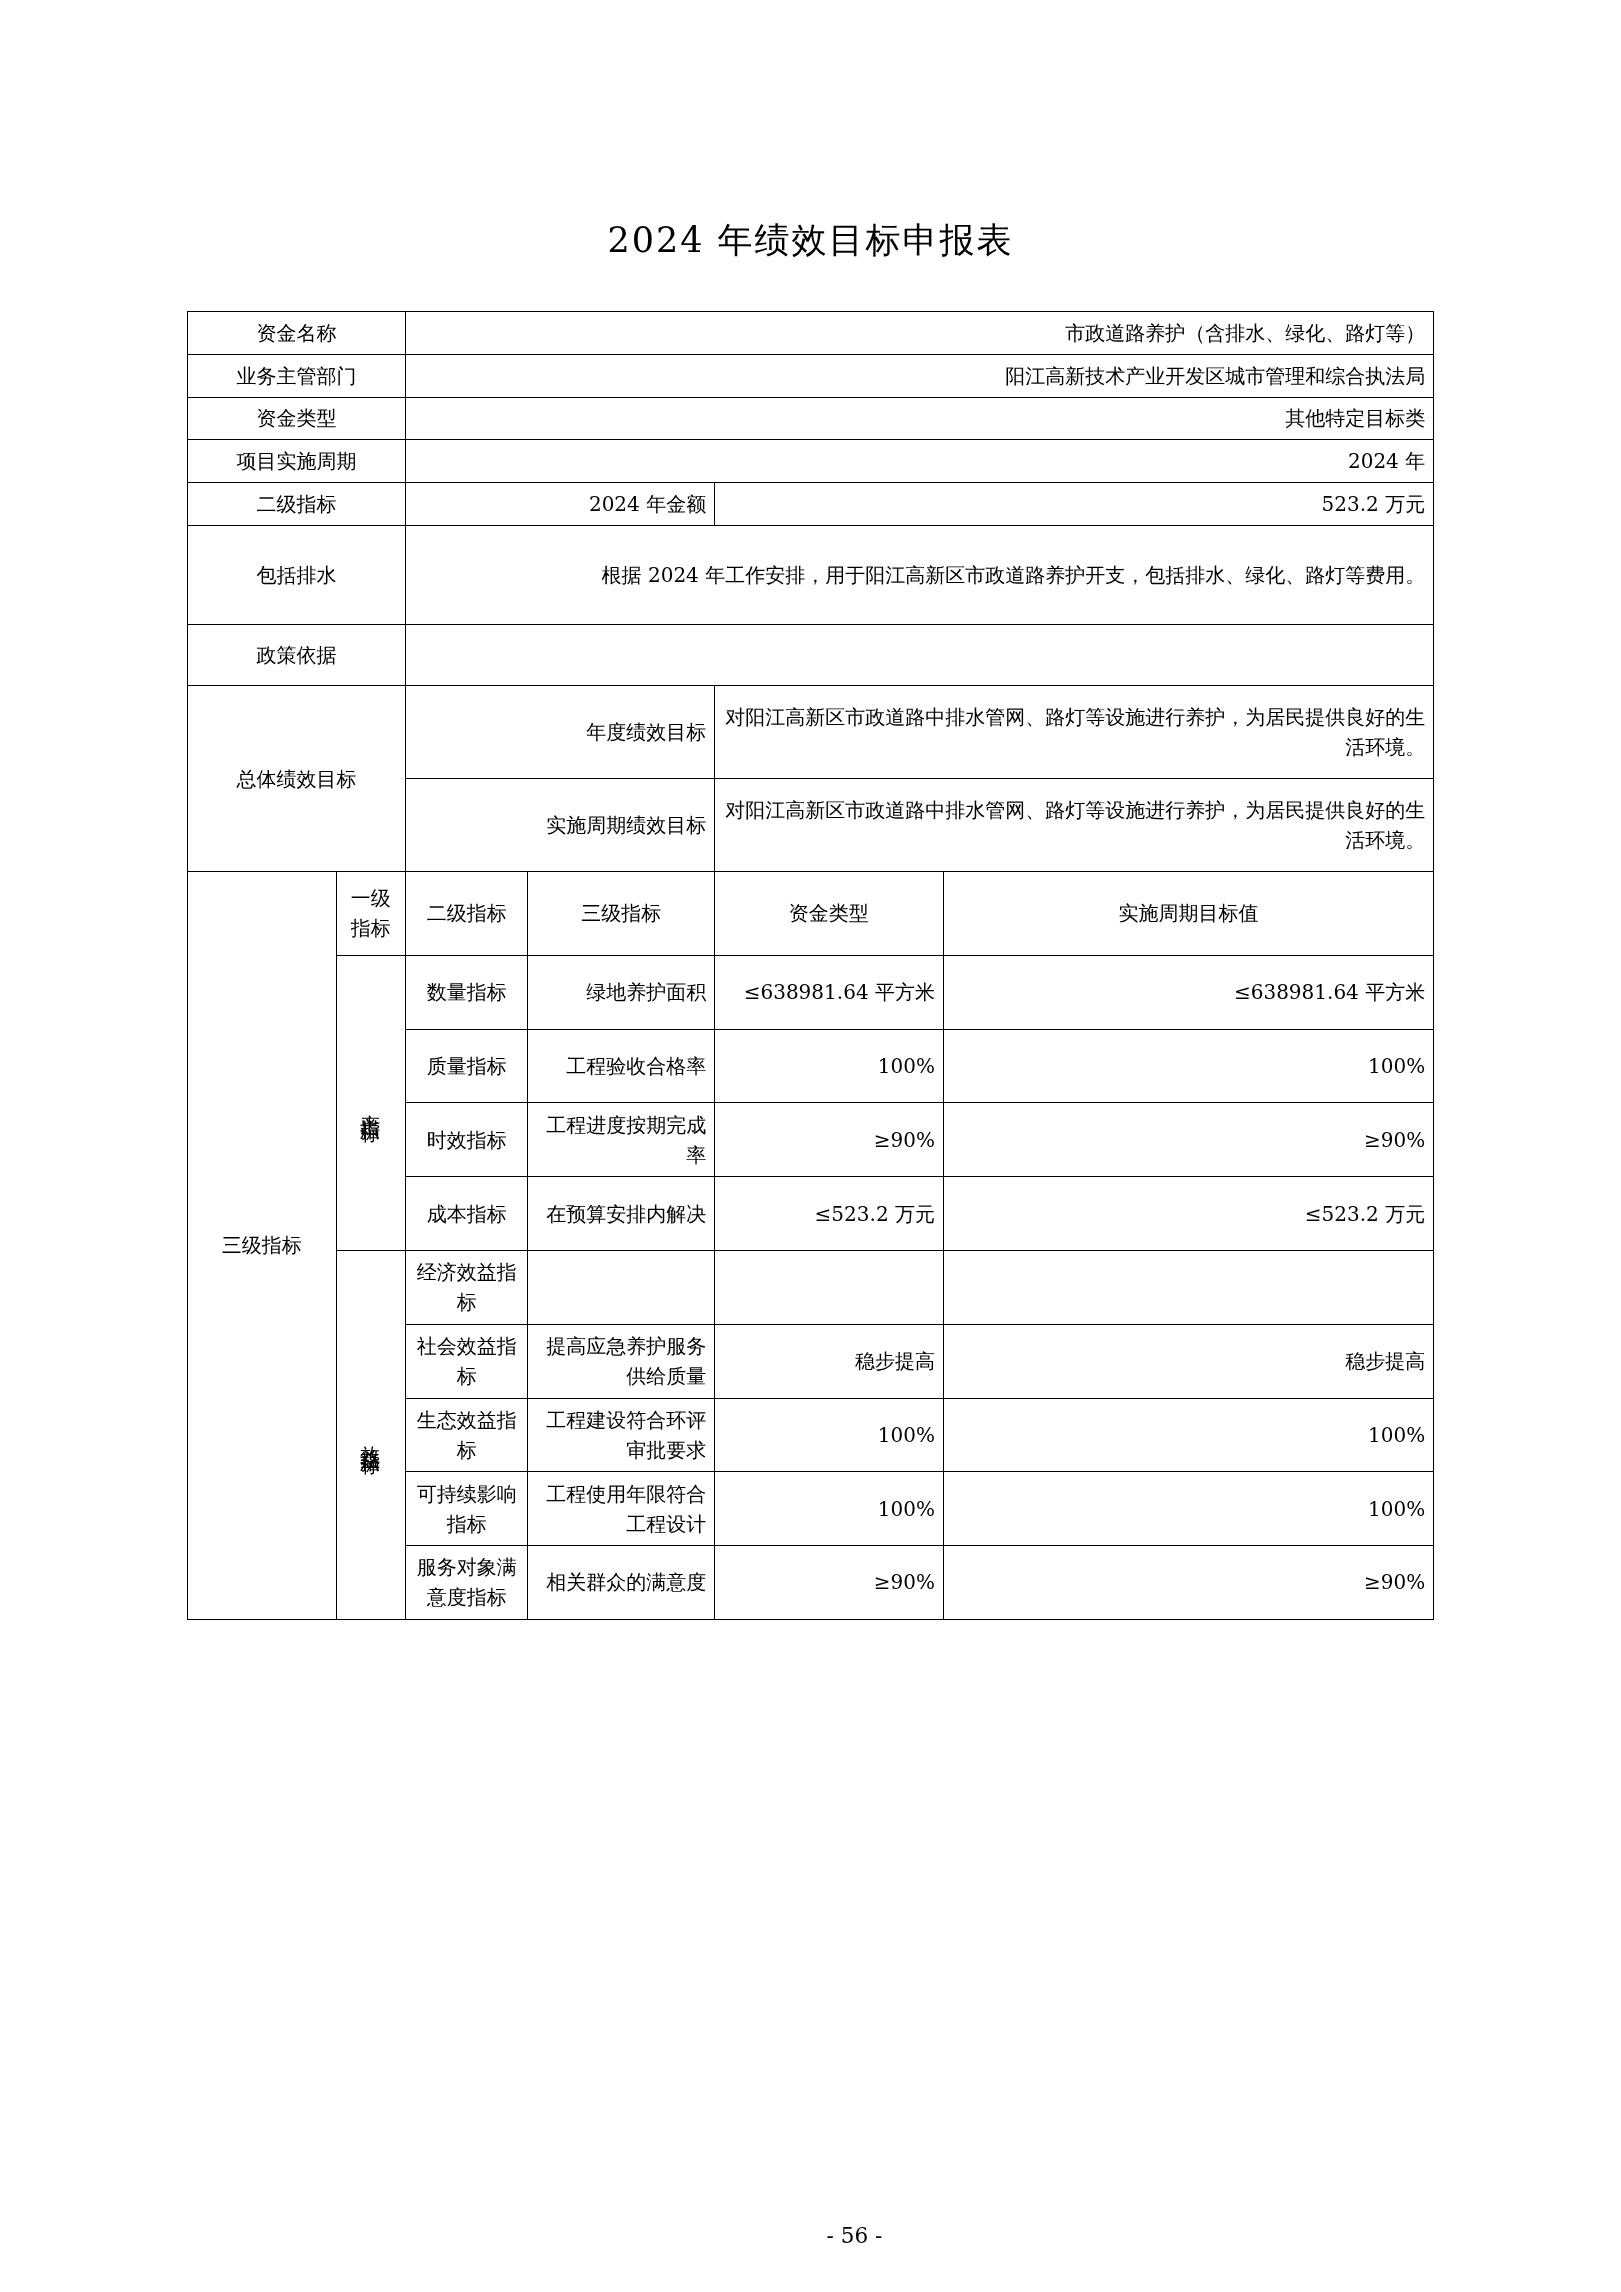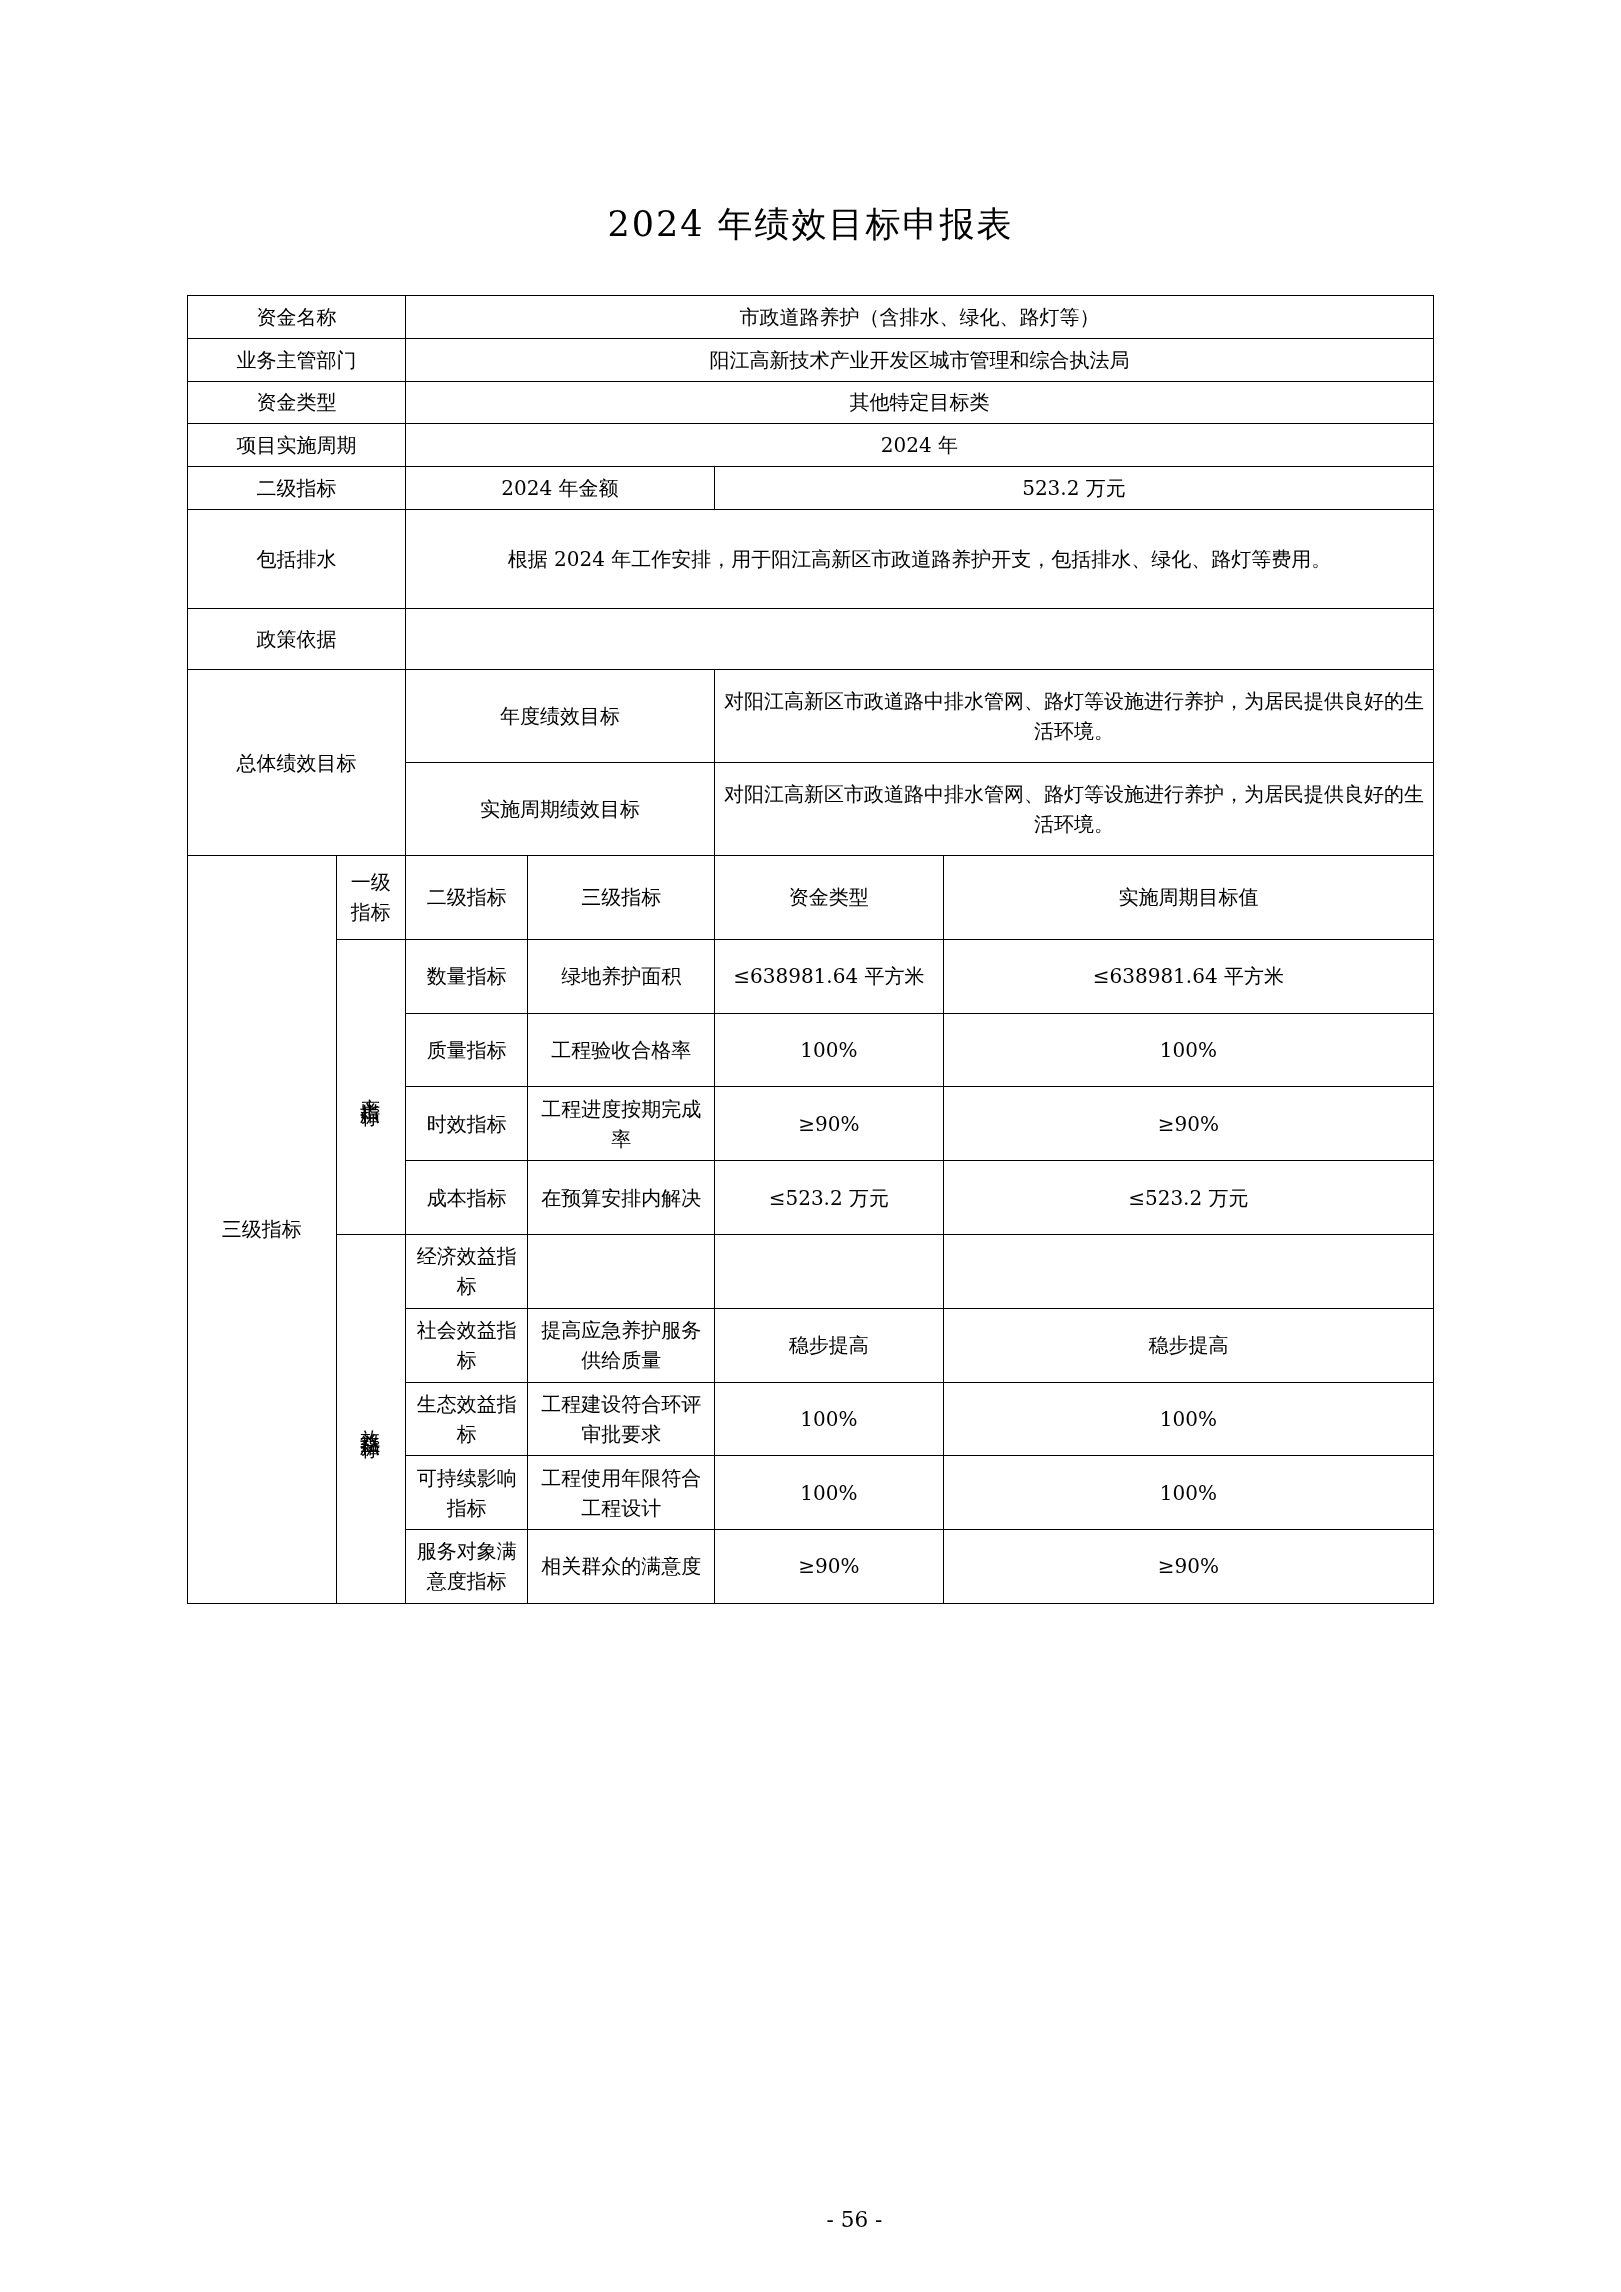--- a/index.html
+++ b/index.html
@@ -19,21 +19,21 @@
     height: 2293px;
     box-sizing: border-box;
     padding: 0;
     position: relative;
   }
   .doc-title {
     text-align: center;
     font-size: 35px;
     font-weight: normal;
     letter-spacing: 2px;
-    margin: 0;
+    margin: 16px;
     padding-top: 201px;
     font-family: "DejaVu Serif", "Liberation Serif", serif;
   }
   .sub-title {
     text-align: center;
     font-size: 30px;
     font-weight: bold;
     margin: 0;
     padding-top: 51px;
     letter-spacing: 1px;
@@ -55,21 +55,21 @@
     word-break: break-all;
   }
   td.lbl {
     text-align: center;
     white-space: nowrap;
   }
   td.lbl-wide {
     text-align: center;
   }
   td.val {
-    text-align: center;
+    text-align: right;
   }
   td.center {
     text-align: center;
   }
   .vert {
     writing-mode: vertical-rl;
     text-orientation: upright;
     letter-spacing: 2.9px;
     margin: 0 auto;
     display: inline-block;

